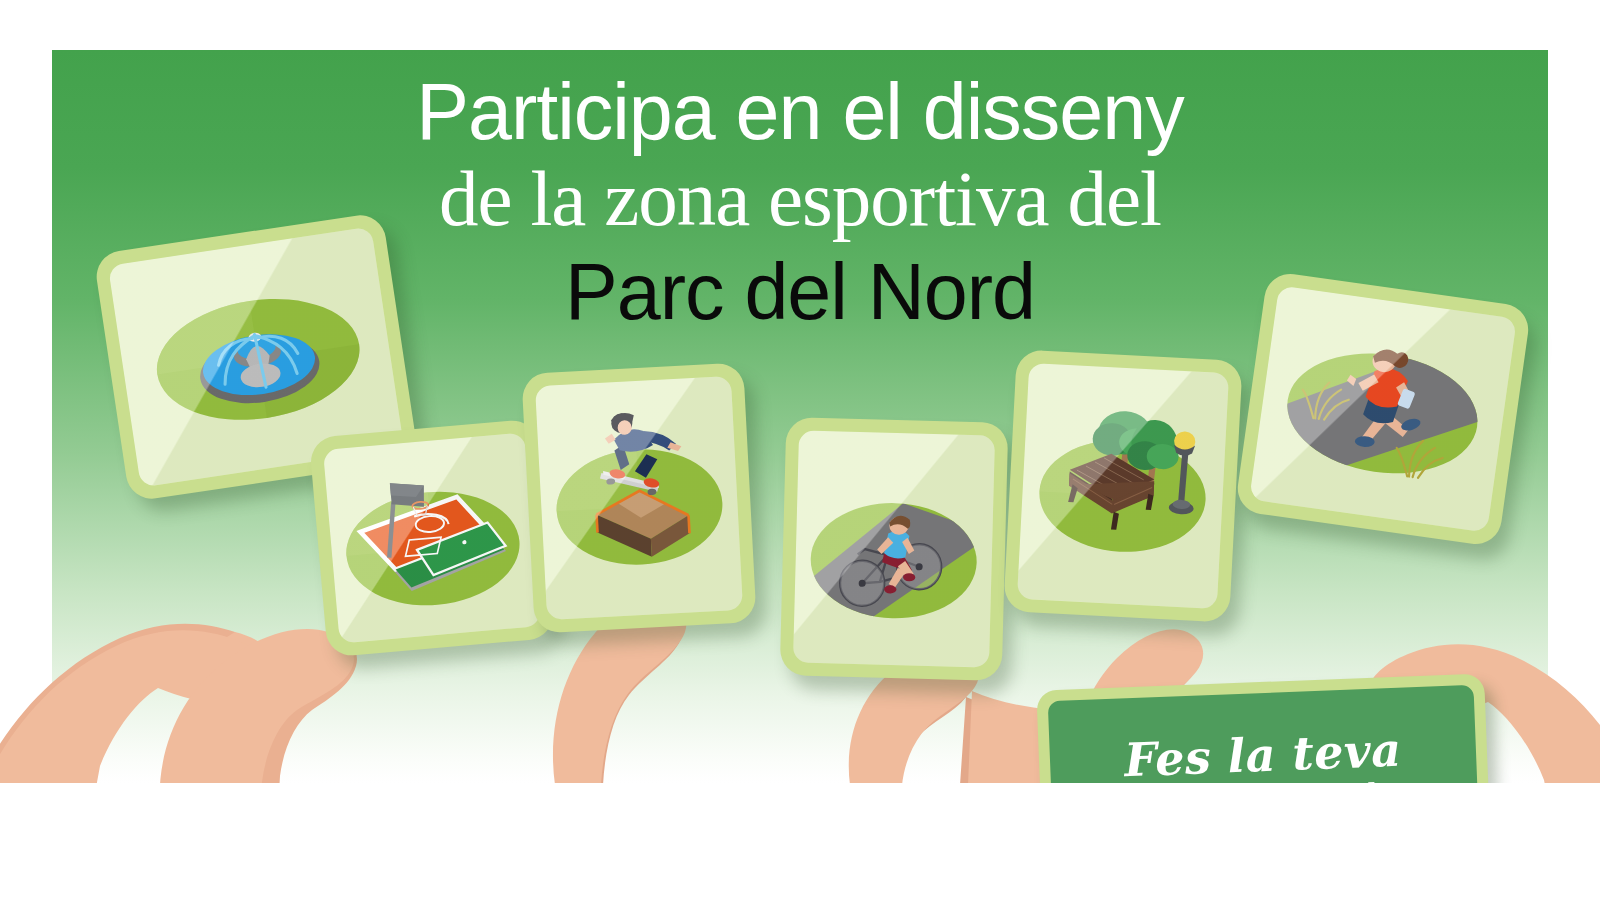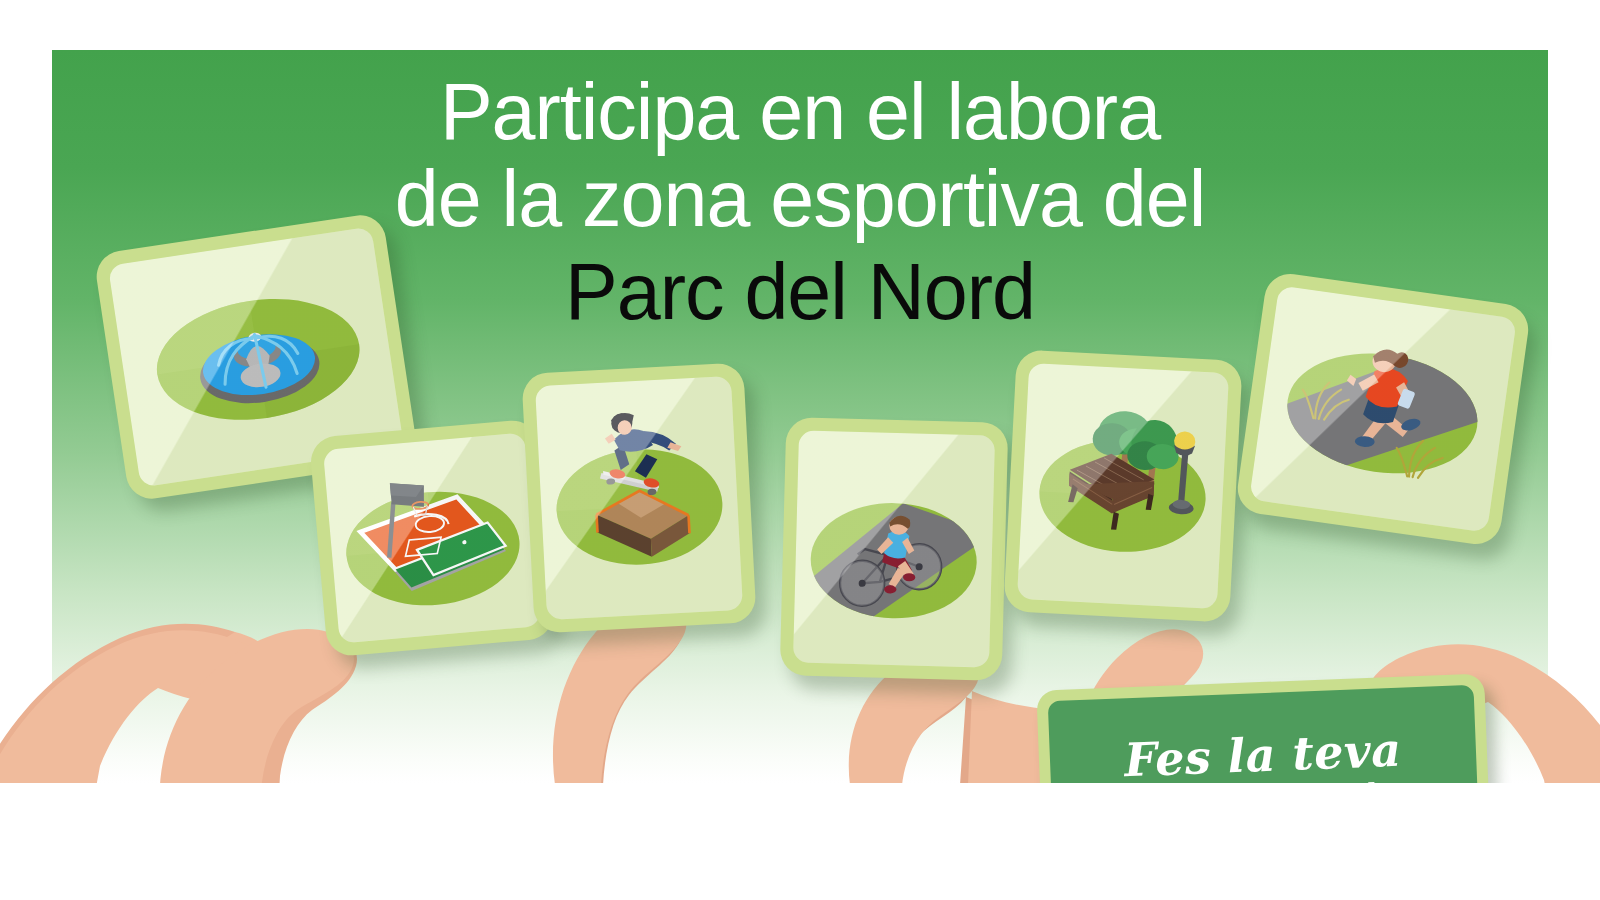--- a/index.html
+++ b/index.html
@@ -10,21 +10,21 @@
   
   .panel{position:absolute;left:52px;top:50px;width:1496px;height:733px;
          background:linear-gradient(180deg,#43a24c 0%,#4aa653 16%,#62b468 34%,#93cb93 55%,#c8e5c4 74%,#eaf5e7 88%,#fbfdfa 97%,#ffffff 100%);}
 
   
   .headline{position:absolute;left:52px;top:62px;width:1496px;text-align:center;
             pointer-events:none;z-index:40;}
   .hl-line{font-size:79px;line-height:.95;color:#ffffff;font-weight:400;letter-spacing:-1px;
            font-family:"Liberation Sans",sans-serif;white-space:nowrap;}
   .hl-line.l1{margin-top:12px;}
-  .hl-line.l2{margin-top:12px;}
+  .hl-line.l2{margin-top:12px;font-family:Liberation Serif, serif;}
   .hl-strong{font-size:79px;line-height:1.02;color:#0a0a0a;font-weight:normal;margin-top:16px;
              letter-spacing:-1px;font-family:"Liberation Sans",sans-serif;}
 
   
   .hand{position:absolute;z-index:20;}
   .hand svg{display:block;overflow:visible;}
 
   
   .card{position:absolute;z-index:25;border-radius:26px;background:#c9de8e;
         padding:13px;box-sizing:border-box;
@@ -331,21 +331,21 @@
           <rect x="150" y="96" width="14" height="20" rx="3" fill="#cfe3f5" transform="rotate(14 157 106)"></rect>
           <ellipse cx="127" cy="68" rx="13" ry="12" fill="#f0bb9c"></ellipse>
           <path d="M114 64 q12 -16 27 -6 q4 10 -1 14 q-12 -9 -23 -1 Z" fill="#7b4a2e"></path>
           <ellipse cx="145" cy="64" rx="8" ry="9" fill="#7b4a2e" transform="rotate(24 145 64)"></ellipse>
         </svg>
       </div>
     </div>
   </div>
 
   <div class="headline">
-    <div class="hl-line l1">Participa en el labora</div>
+    <div class="hl-line l1">Participa en el disseny</div>
     <div class="hl-line l2">de la zona esportiva del</div>
     <div class="hl-strong">Parc del Nord</div>
   </div>
 
   <div class="cta" style="left:1040px;top:682px;width:448px;height:200px;transform:rotate(-2.2deg);">
     <div class="cta-inner">
       <div class="cta-text">
         <span>Fes la teva</span><br>
         <span>aportació!</span>
       </div>

